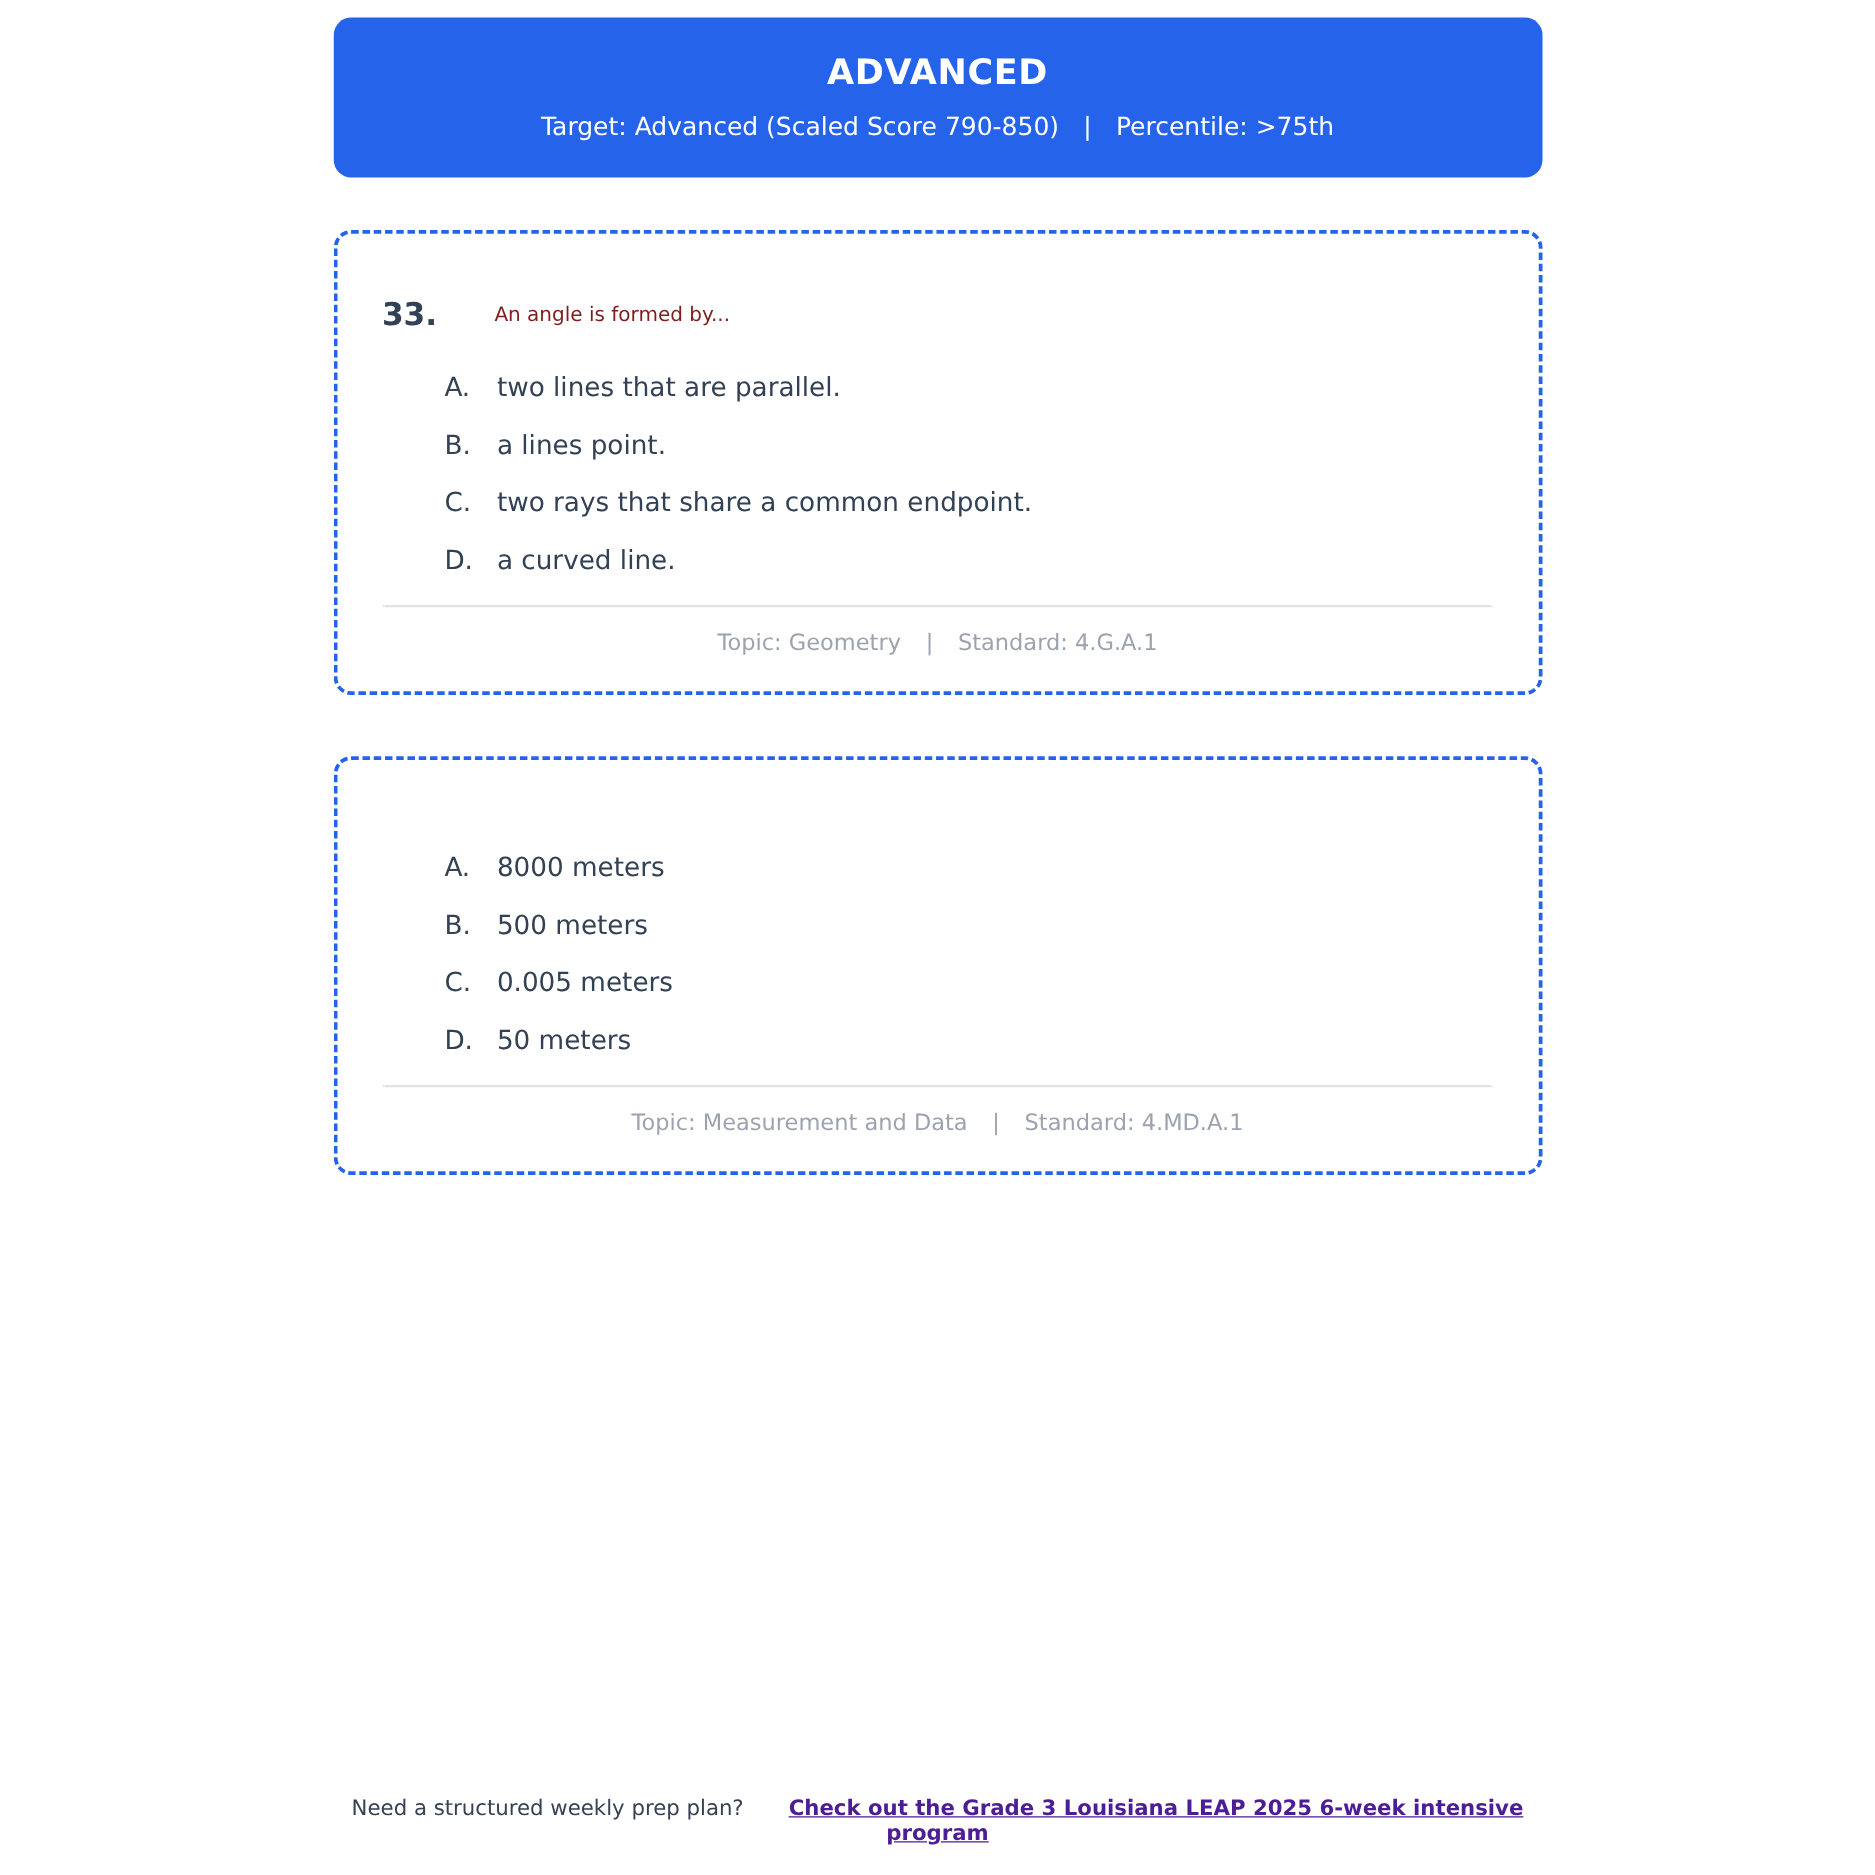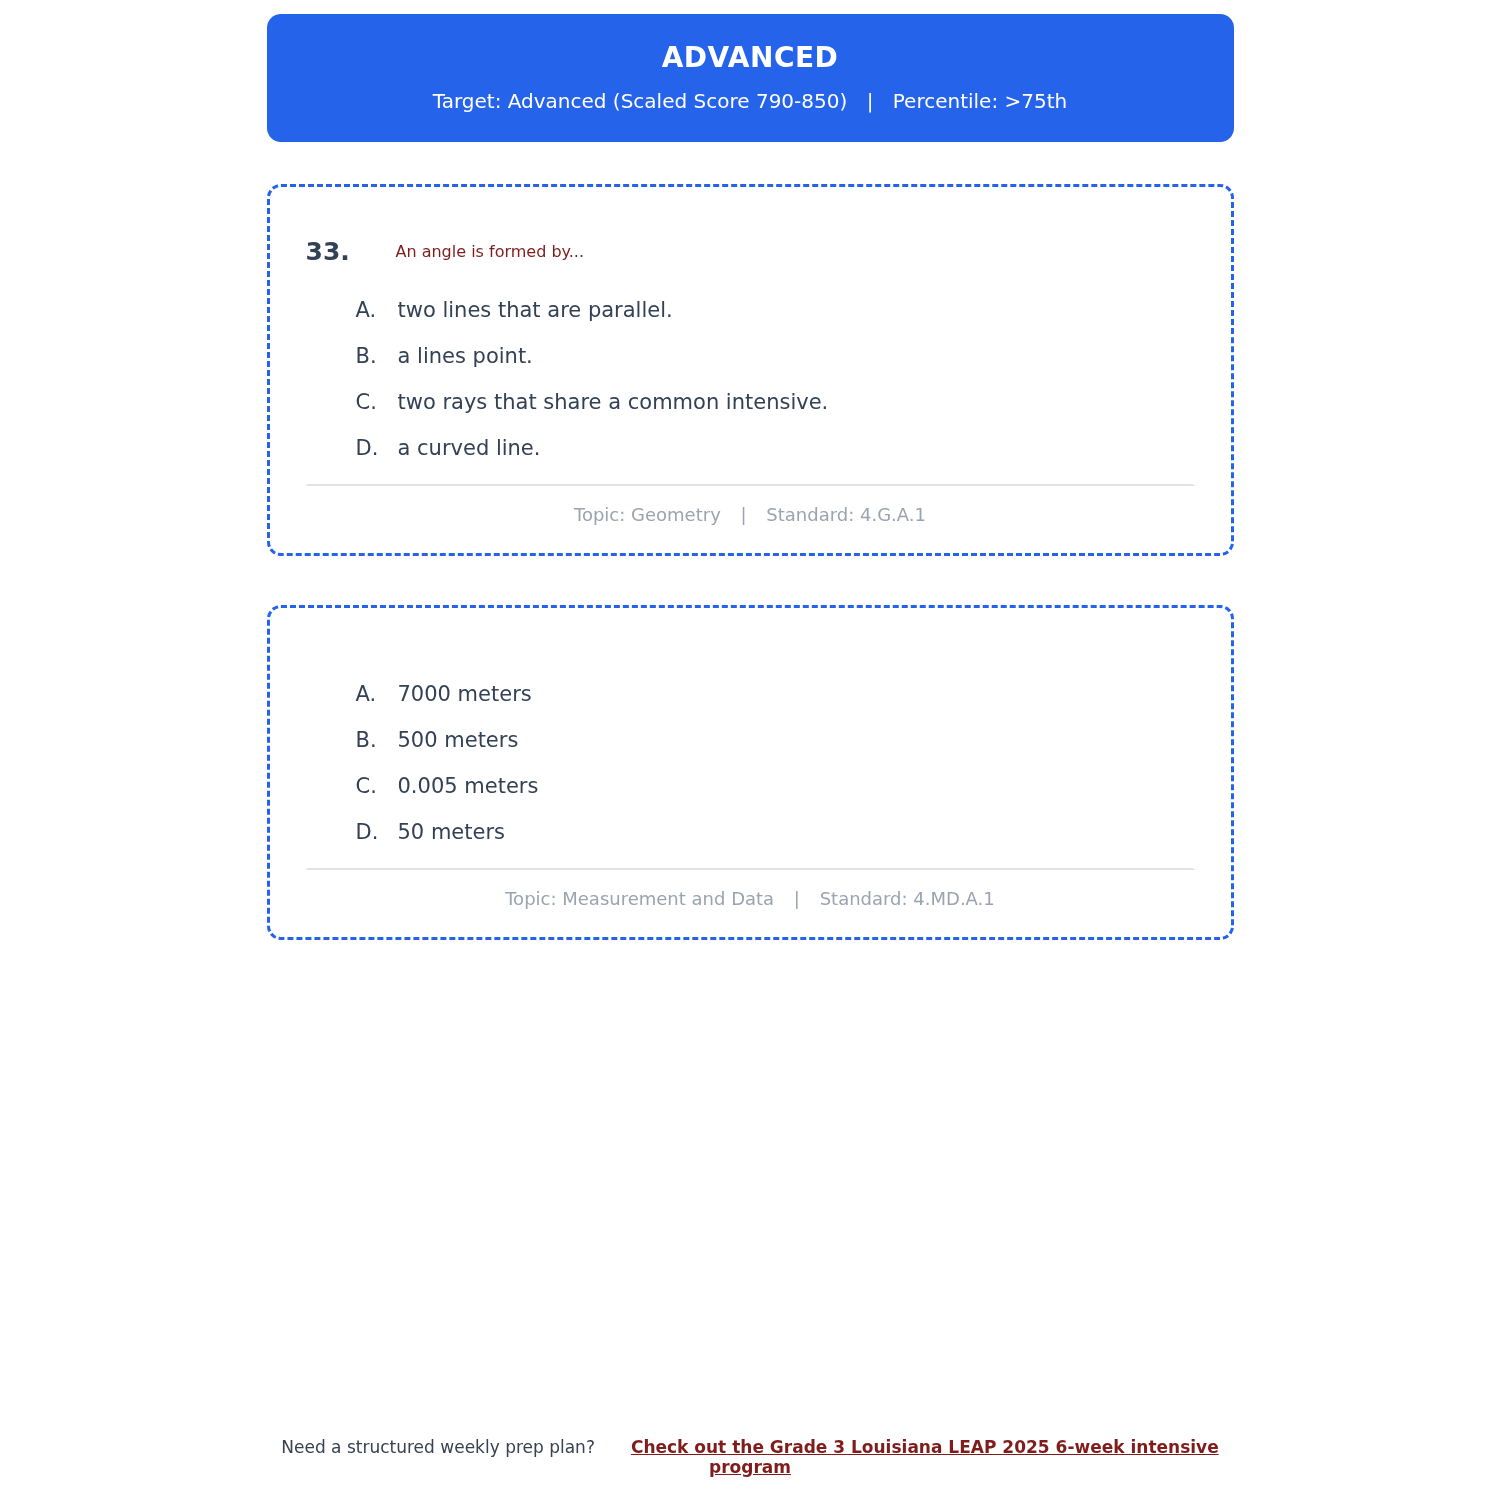--- a/index.html
+++ b/index.html
@@ -97,21 +97,21 @@
   
   .footer {
     margin-top: auto;
     text-align: center;
     padding-bottom: 23px;
     font-size: 17px;
     color: #374151;
   }
   .footer-text { margin-right: 6px; }
   .footer-link {
-    color: #7f1d1d;
+    color: #4c1d95;
     font-weight: bold;
     text-decoration: underline;
     cursor: pointer;
     margin-left: 30px;
   }
 </style>
 </head>
 <body>
 
 <div class="page">
@@ -137,40 +137,40 @@
         <div class="option">
           <span class="opt-letter">A.</span>
           <span class="opt-text">two lines that are parallel.</span>
         </div>
         <div class="option">
           <span class="opt-letter">B.</span>
           <span class="opt-text">a lines point.</span>
         </div>
         <div class="option">
           <span class="opt-letter">C.</span>
-          <span class="opt-text">two rays that share a common intensive.</span>
+          <span class="opt-text">two rays that share a common endpoint.</span>
         </div>
         <div class="option">
           <span class="opt-letter">D.</span>
           <span class="opt-text">a curved line.</span>
         </div>
       </div>
       <div class="divider"></div>
       <div class="meta">
         <span>Topic: Geometry</span>
         <span class="meta-sep">|</span>
         <span>Standard: 4.G.A.1</span>
       </div>
     </section>
 
     <section class="card card-2">
       <div class="options">
         <div class="option">
           <span class="opt-letter">A.</span>
-          <span class="opt-text">7000 meters</span>
+          <span class="opt-text">8000 meters</span>
         </div>
         <div class="option">
           <span class="opt-letter">B.</span>
           <span class="opt-text">500 meters</span>
         </div>
         <div class="option">
           <span class="opt-letter">C.</span>
           <span class="opt-text">0.005 meters</span>
         </div>
         <div class="option">

